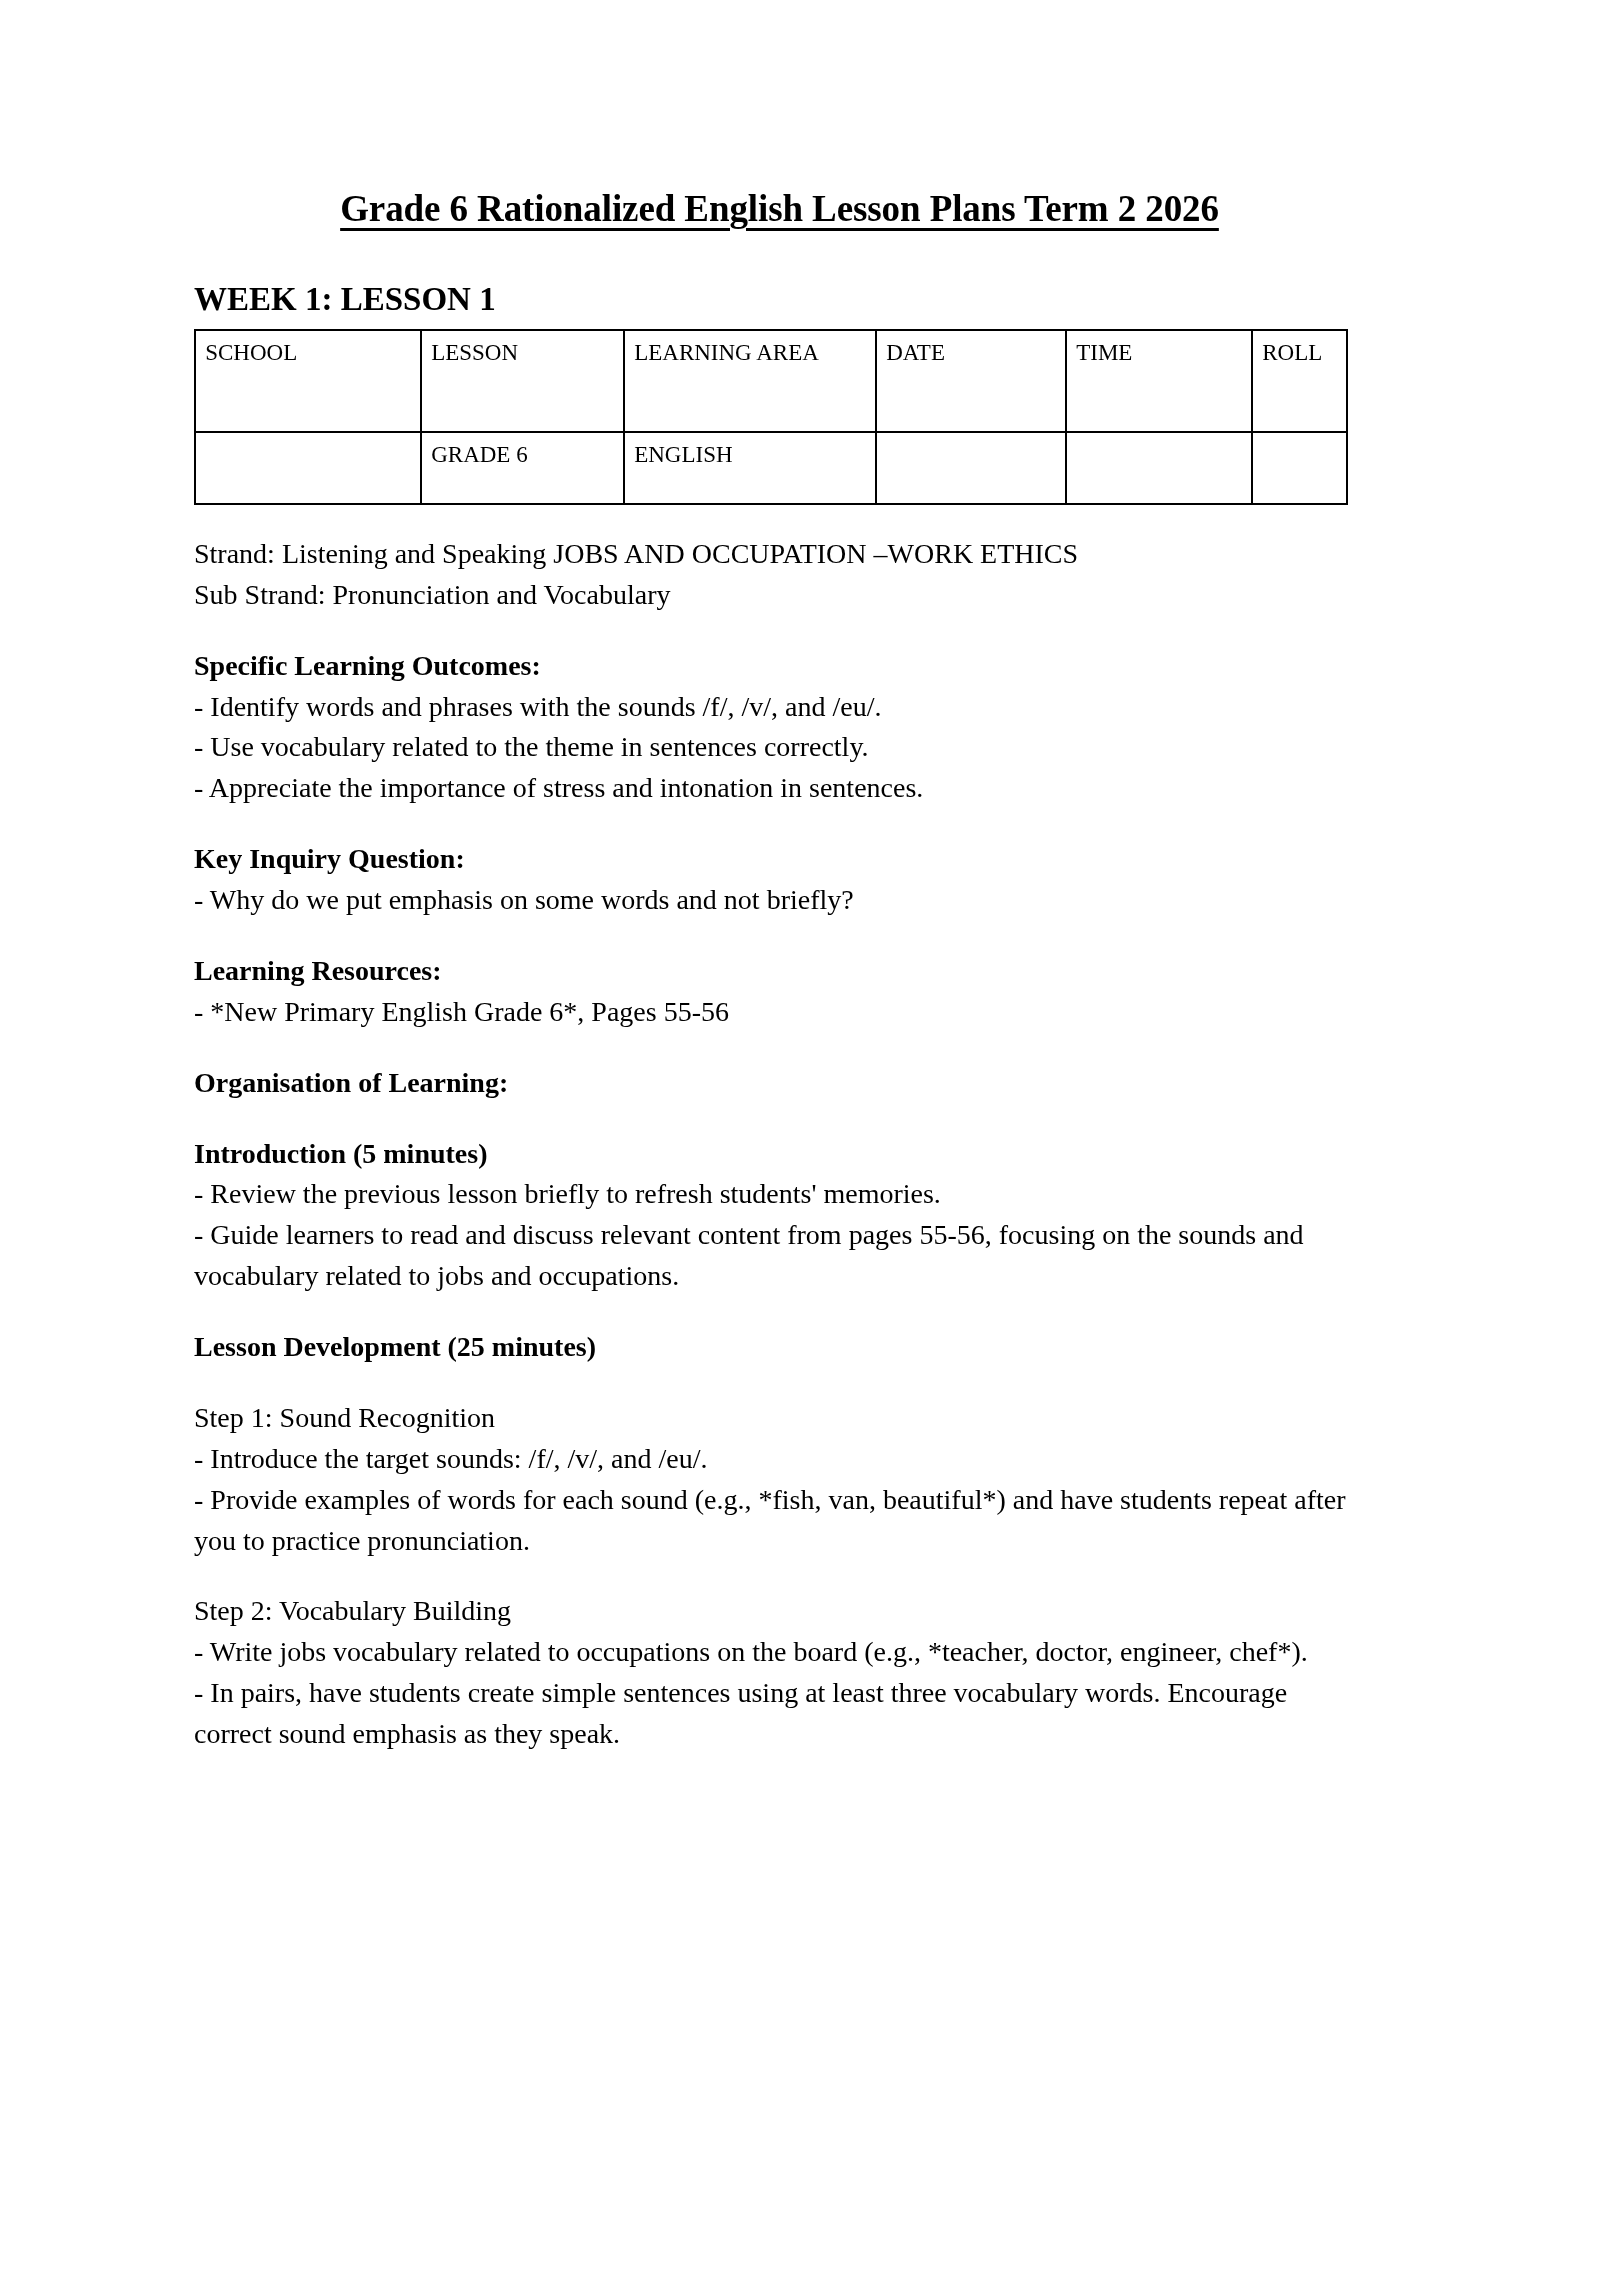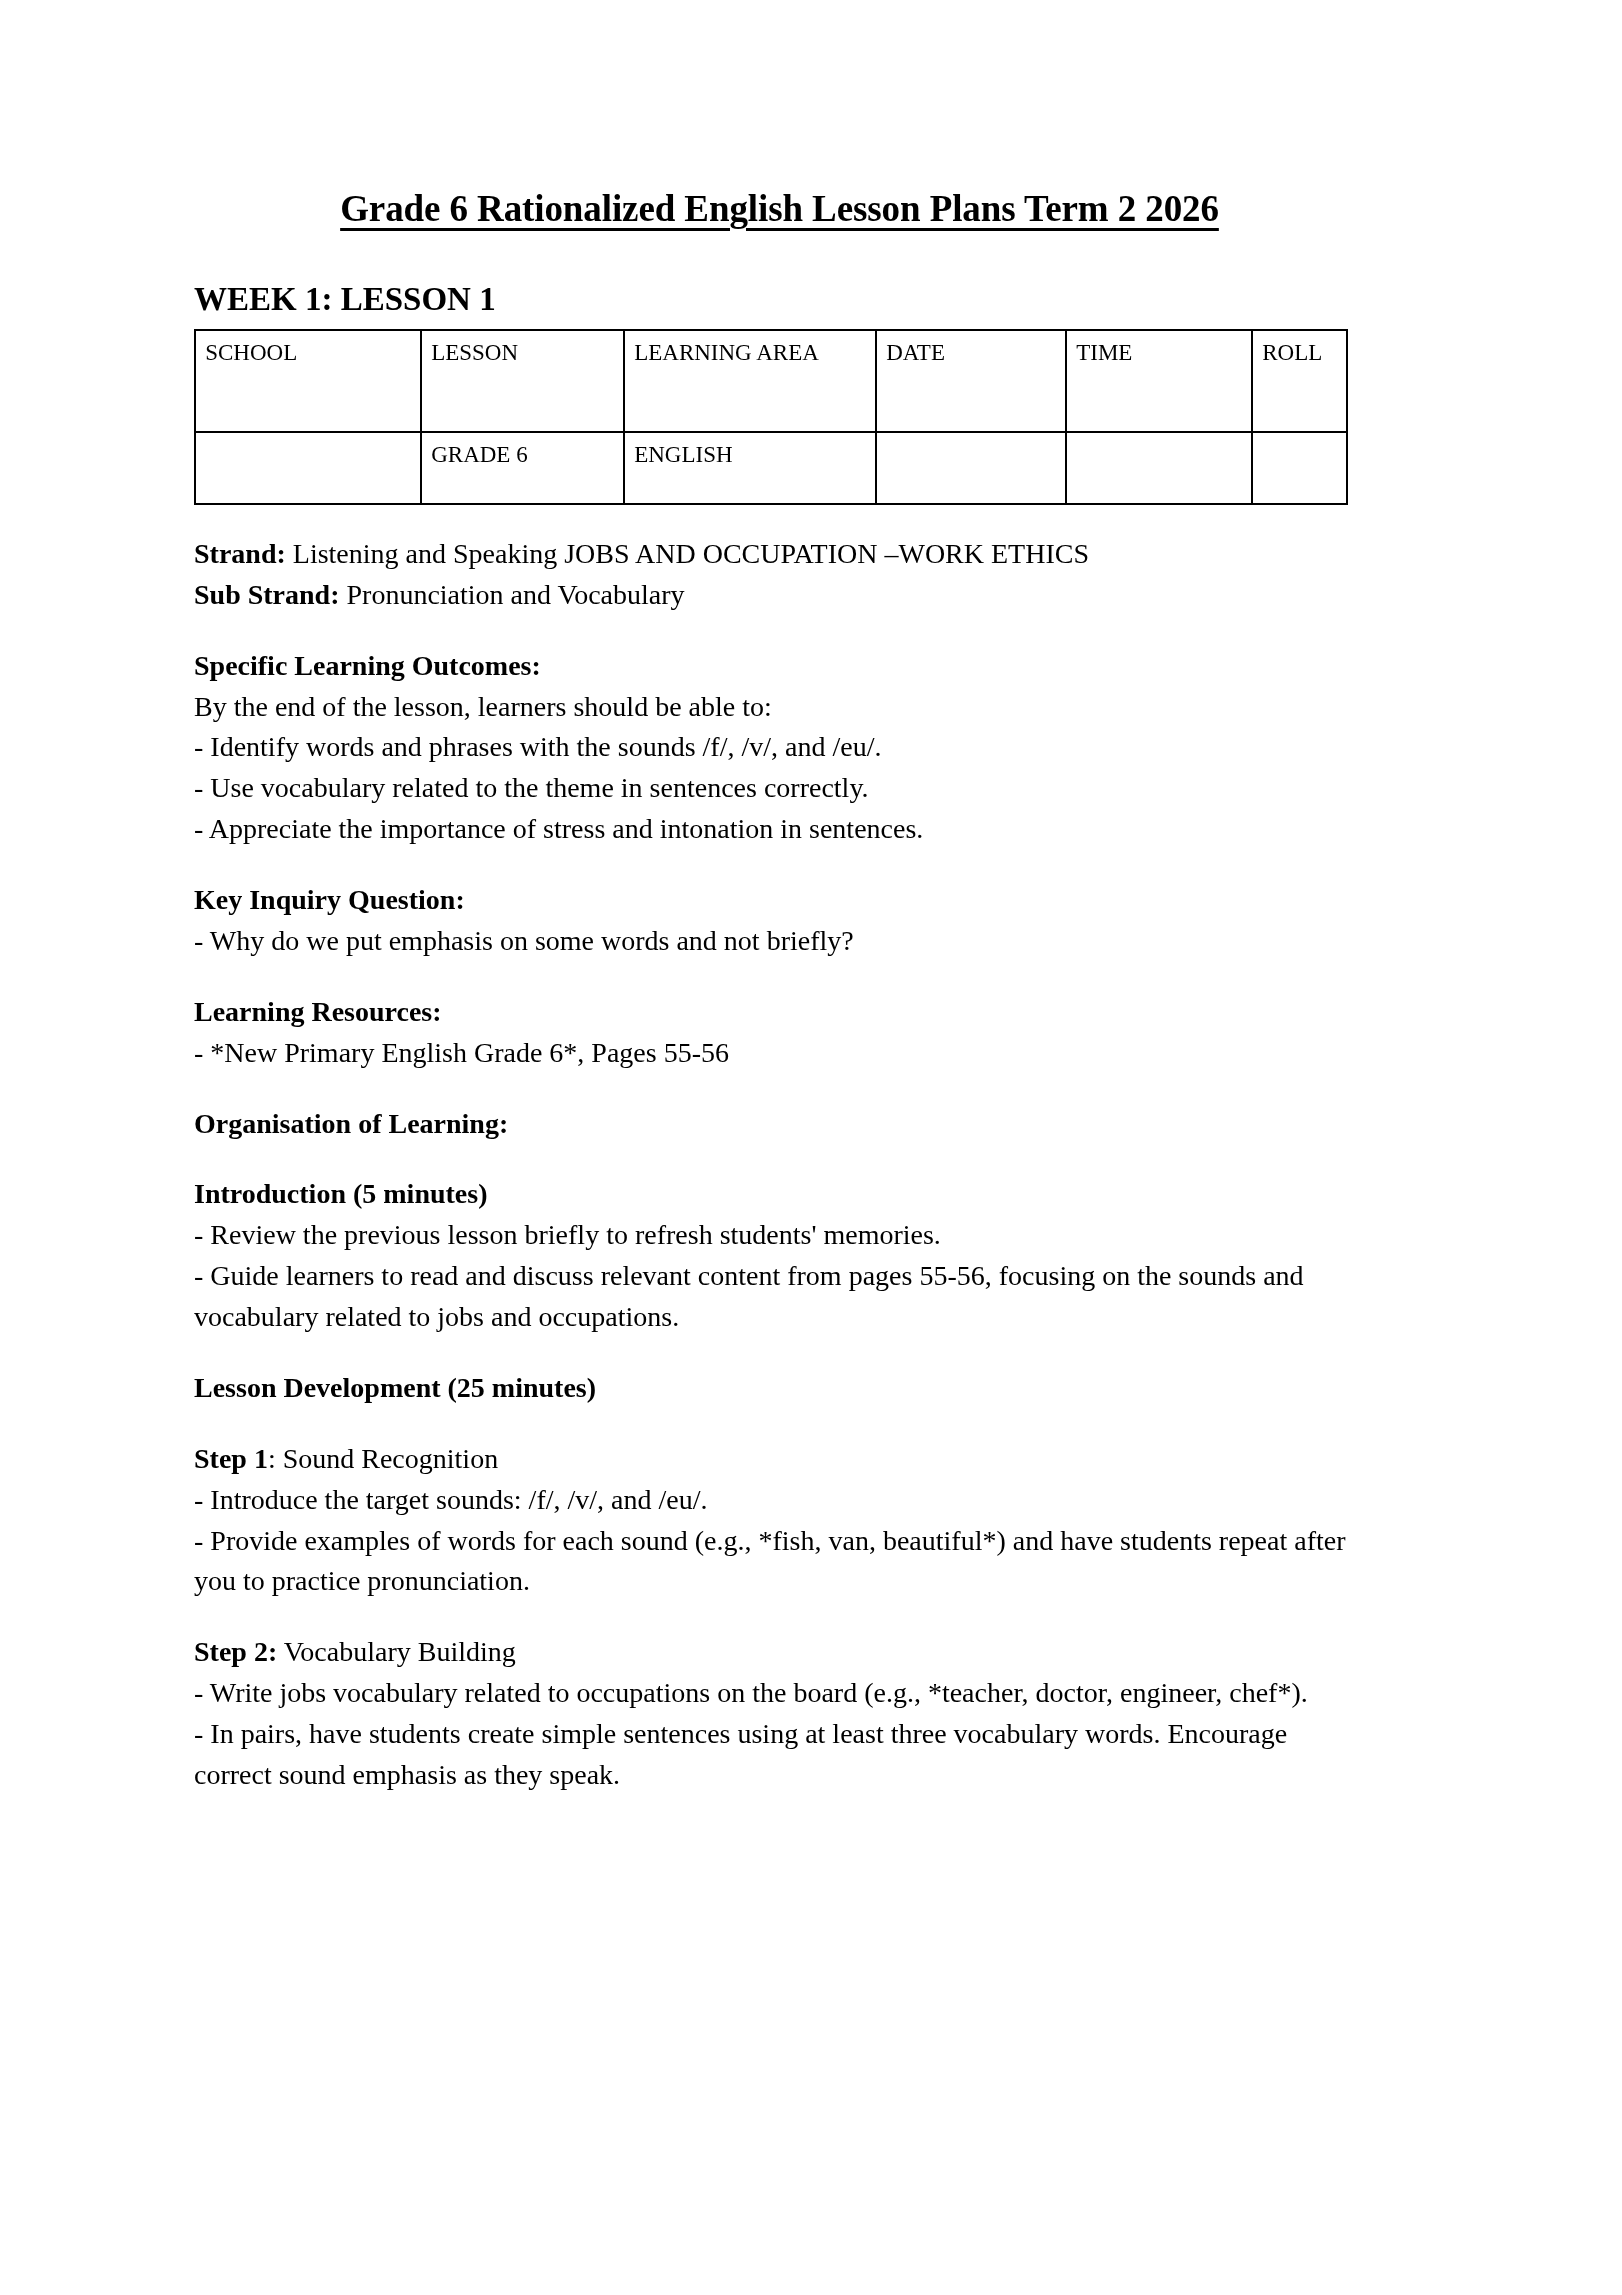--- a/index.html
+++ b/index.html
@@ -70,21 +70,21 @@
   p {
     margin: 0;
     font-size: 28px;
     line-height: 1.46;
   }
   .body-line {
     font-size: 28px;
     line-height: 1.46;
     margin: 0;
   }
-  .b { font-weight: bold; }
+  .b { font-weight: normal; }
   .gap-md { height: 30px; }
   .section-head {
     font-size: 28px;
     font-weight: bold;
     line-height: 1.46;
     margin: 0;
   }
 </style>
 </head>
 <body>
@@ -124,21 +124,20 @@
     </tbody>
   </table>
 
   <p class="body-line"><span class="b">Strand:</span><span> Listening and Speaking JOBS AND OCCUPATION –WORK ETHICS</span></p>
 
   <p class="body-line"><span class="b">Sub Strand:</span><span> Pronunciation and Vocabulary</span></p>
 
   <div class="gap-md"></div>
 
   <p class="section-head">Specific Learning Outcomes:</p>
-  <p class="body-line">By the end of the lesson, learners should be able to:</p>
   <p class="body-line">- Identify words and phrases with the sounds /f/, /v/, and /eu/.</p>
   <p class="body-line">- Use vocabulary related to the theme in sentences correctly.</p>
   <p class="body-line">- Appreciate the importance of stress and intonation in sentences.</p>
 
   <div class="gap-md"></div>
 
   <p class="section-head"> Key Inquiry Question:</p>
   <p class="body-line">- Why do we put emphasis on some words and not briefly?</p>
 
   <div class="gap-md"></div>

